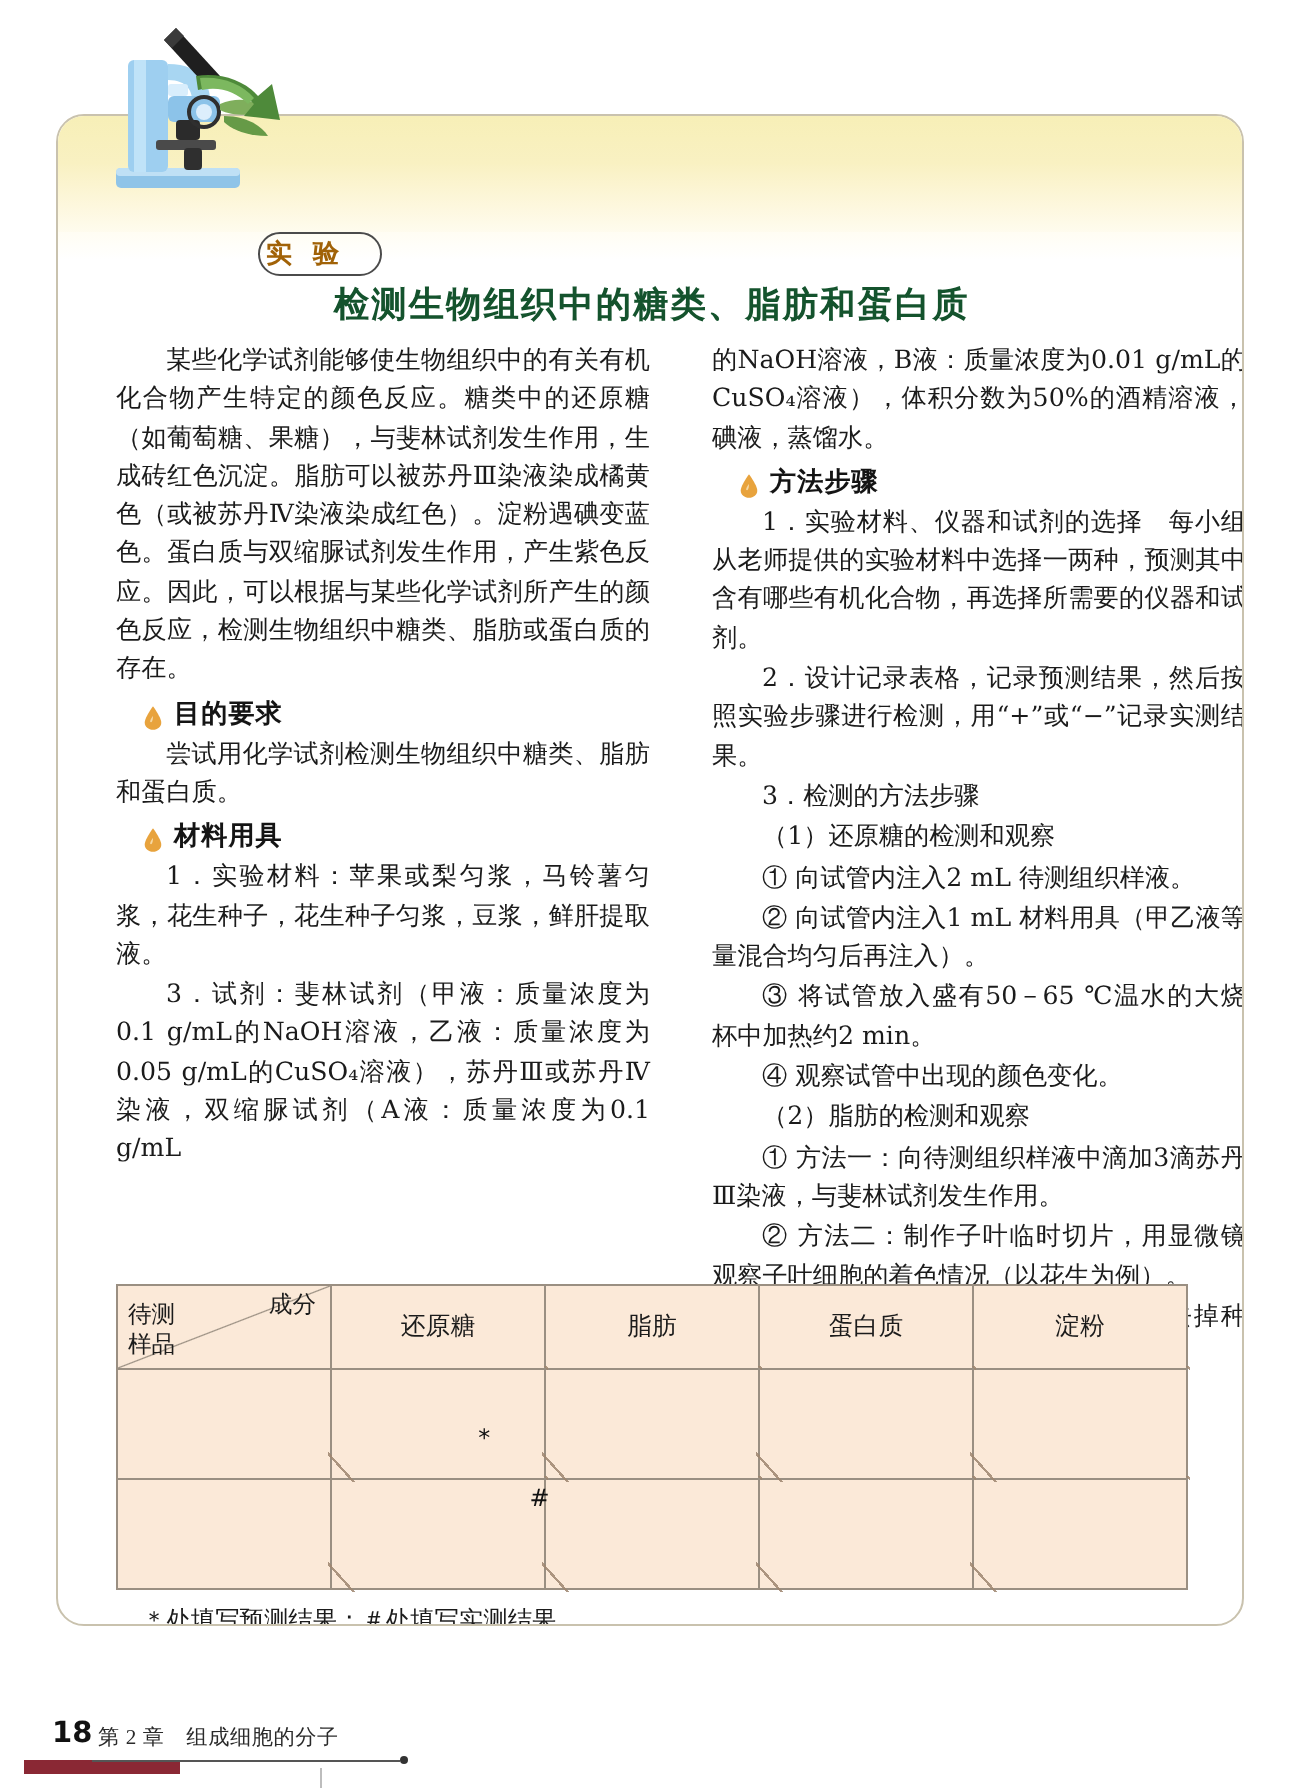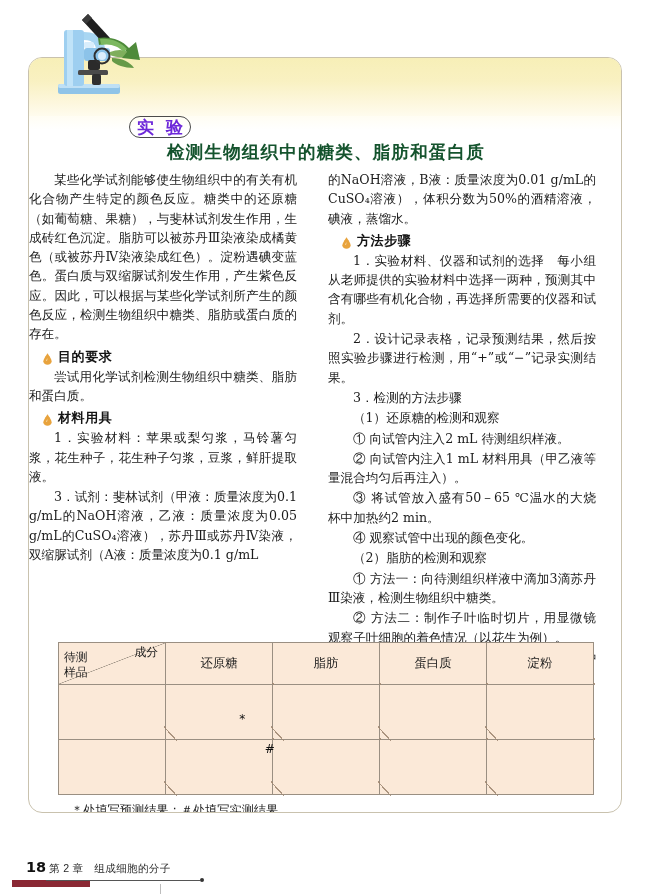--- a/index.html
+++ b/index.html
@@ -44,25 +44,24 @@
   
   #exp-pill {
     position: absolute;
     left: 100px; top: 58px;
     width: 62px; height: 22px;
     border: 1.2px solid #4b4b4b;
     border-radius: 11px;
     background: transparent;
     display: flex;
     align-items: center;
-    justify-content: center;
-    font-size: 17px;
+    font-size: 13px;
     letter-spacing: 3px;
     text-indent: 3px;
-    color: #6d28d9;
+    color: #a16207;
     font-weight: 700;
     font-family: "DejaVu Serif", serif;
   }
 
   
   #green-arrow { position: absolute; left: 96px; top: 34px; }
 
   
   #microscope { position: absolute; left: 48px; top: 8px; }
 
@@ -83,21 +82,21 @@
   #columns {
     position: absolute;
     left: 0; top: 112px;
     width: 594px;
     display: flex;
   }
   .col {
     width: 268px;
     padding: 0 0 0 0;
   }
-  #col-left  { }
+  #col-left  { margin-left: 29px; }
   #col-right { margin-left: 31px; }
 
   p.body {
     margin: 0 0 1px 0;
     font-size: 12.6px;
     line-height: 19.3px;
     text-align: justify;
     text-justify: inter-ideograph;
     color: #1b1b1b;
     font-family: "DejaVu Serif", serif;
@@ -237,21 +236,21 @@
     font-weight: 700;
     color: #111;
     font-family: "DejaVu Sans", sans-serif;
   }
   #footer-chapter {
     position: absolute;
     left: 37px; top: 4px;
     font-size: 10.6px;
     color: #2a2a2a;
     letter-spacing: 0.3px;
-    font-family: Liberation Sans, sans-serif;
+    font-family: Liberation Serif, serif;
   }
   #footer-rule {
     position: absolute;
     left: 34px; top: 22px;
     width: 154px; height: 1px;
     background: #555;
   }
   #footer-dot {
     position: absolute;
     left: 188px; top: 20px;
@@ -320,21 +319,21 @@
 
       <p class="body hang2">1．实验材料、仪器和试剂的选择　每小组从老师提供的实验材料中选择一两种，预测其中含有哪些有机化合物，再选择所需要的仪器和试剂。</p>
       <p class="body hang2">2．设计记录表格，记录预测结果，然后按照实验步骤进行检测，用“+”或“−”记录实测结果。</p>
       <p class="body hang2">3．检测的方法步骤</p>
       <p class="body hang2">（1）还原糖的检测和观察</p>
       <p class="body hang2">① 向试管内注入2 mL 待测组织样液。</p>
       <p class="body hang2">② 向试管内注入1 mL 材料用具（甲乙液等量混合均匀后再注入）。</p>
       <p class="body hang2">③ 将试管放入盛有50－65 ℃温水的大烧杯中加热约2 min。</p>
       <p class="body hang2">④ 观察试管中出现的颜色变化。</p>
       <p class="body hang2">（2）脂肪的检测和观察</p>
-      <p class="body hang2">① 方法一：向待测组织样液中滴加3滴苏丹Ⅲ染液，检测生物组织中糖类。</p>
+      <p class="body hang2">① 方法一：向待测组织样液中滴加3滴苏丹Ⅲ染液，与斐林试剂发生作用。</p>
       <p class="body hang2">② 方法二：制作子叶临时切片，用显微镜观察子叶细胞的着色情况（以花生为例）。</p>
       <p class="body hang2">取材　取一粒浸泡过的花生种子，去掉种皮。</p>
     </div>
   </div>
 
   <div id="table-wrap">
     <table id="record-table">
       <thead>
         <tr>
           <td class="corner">

